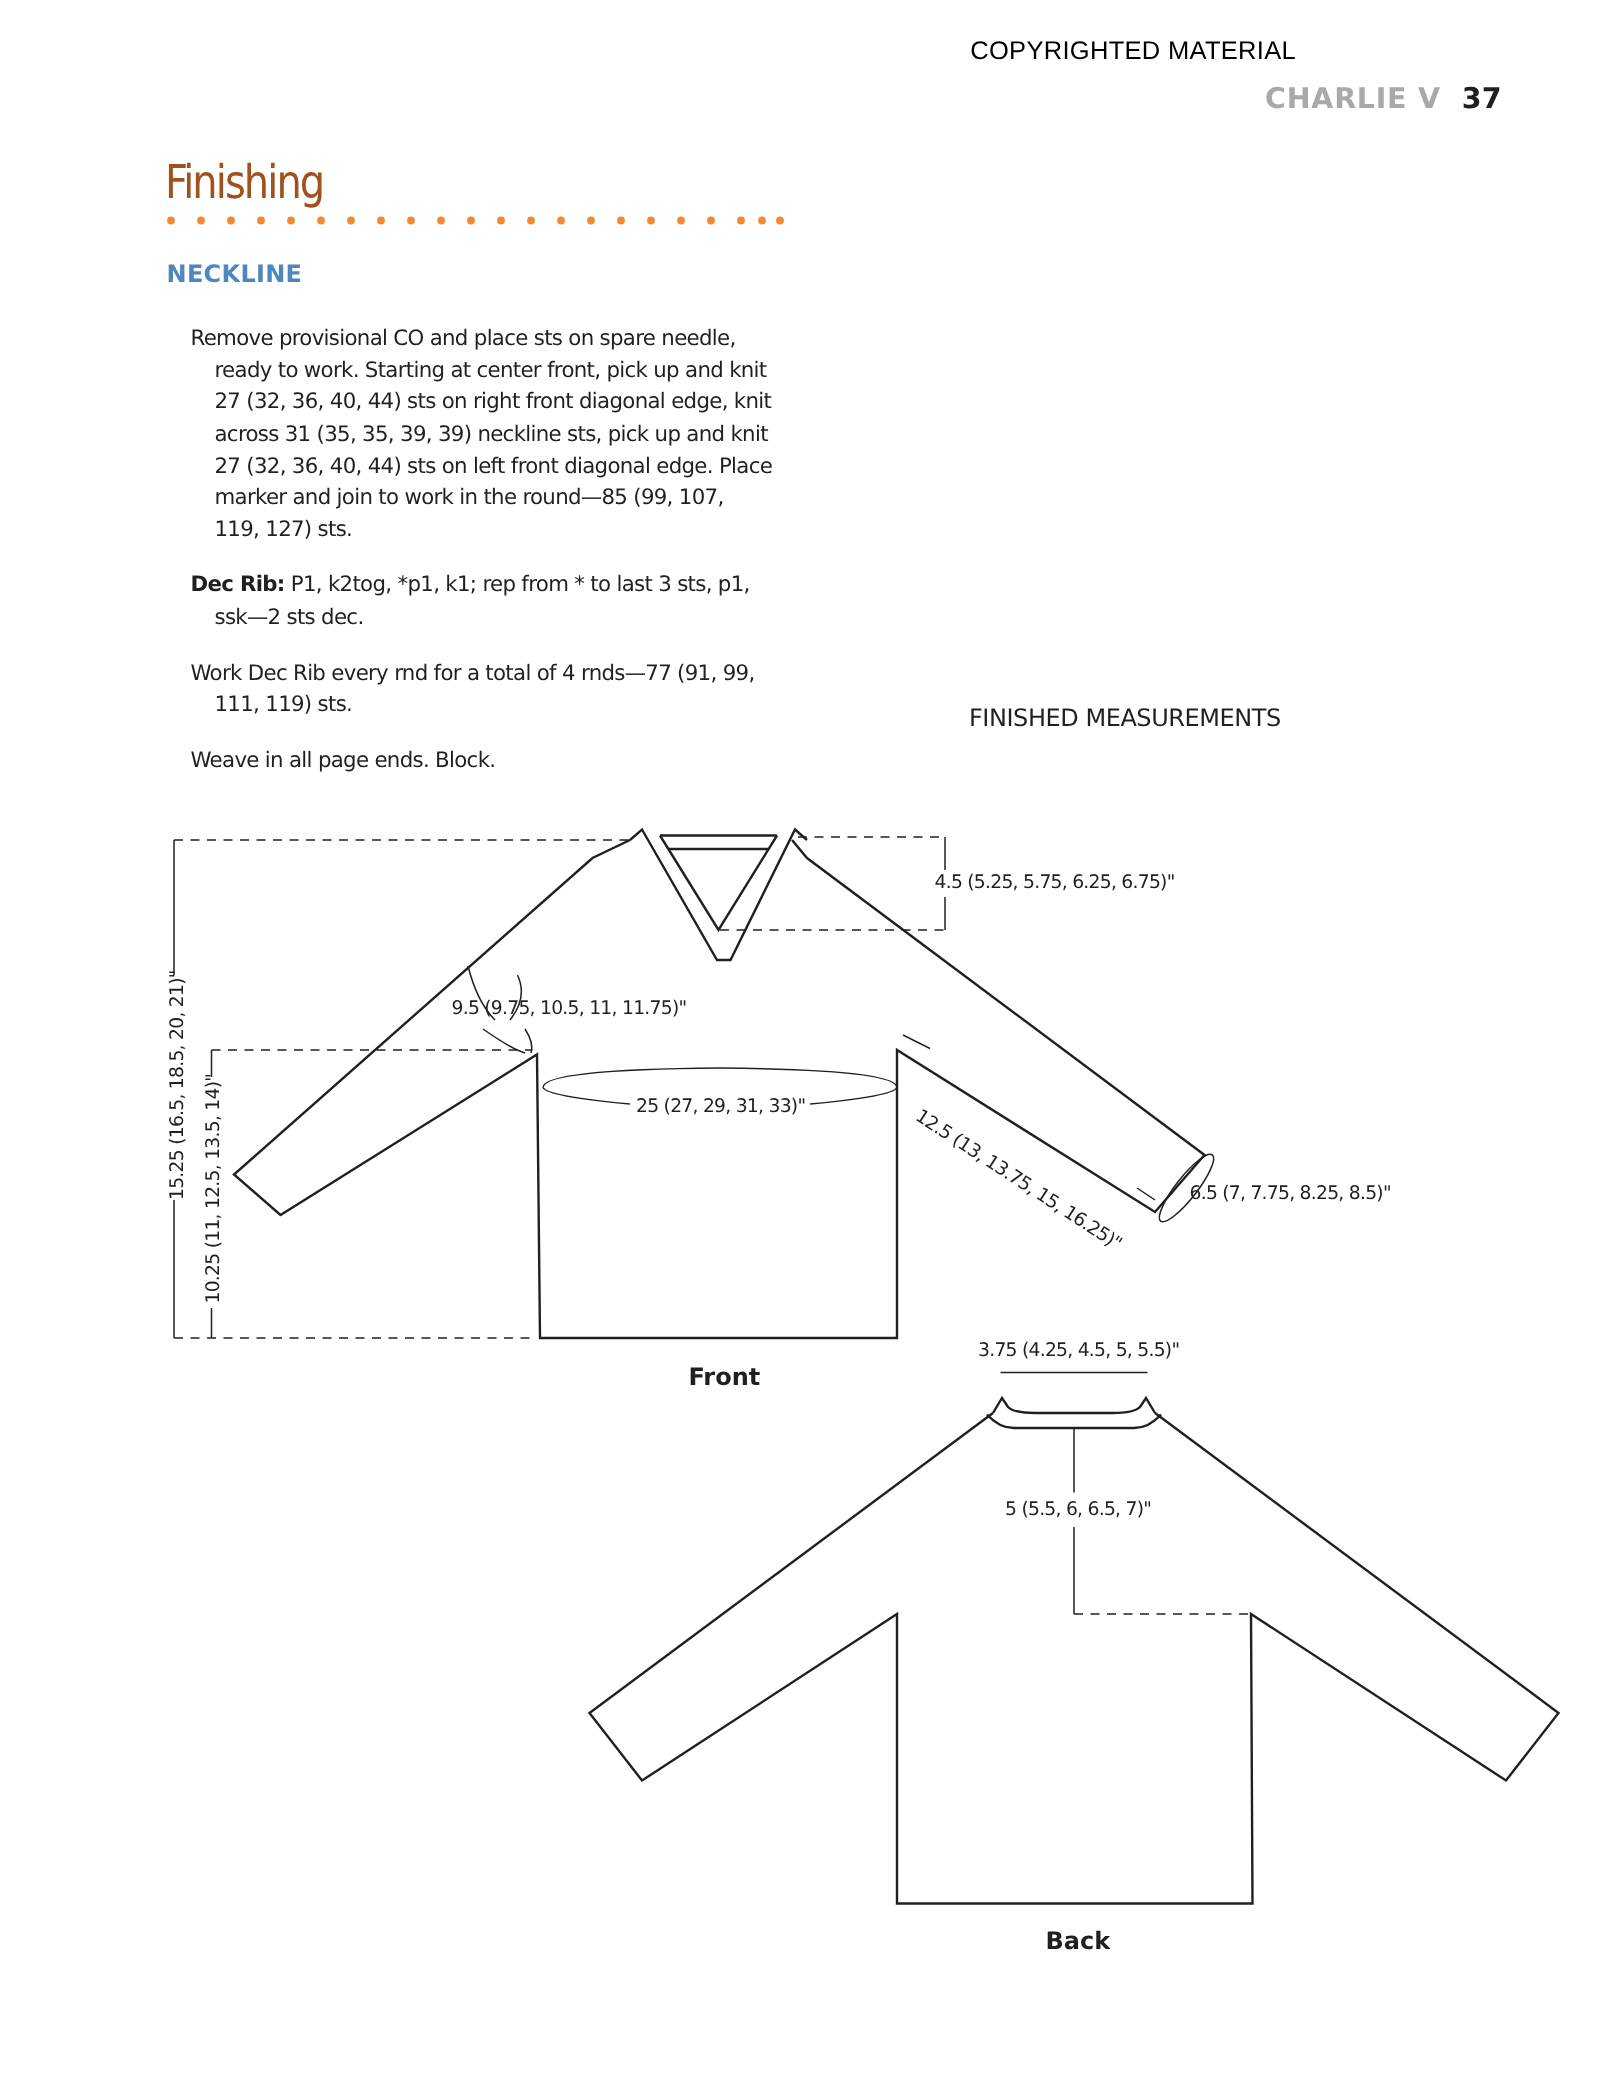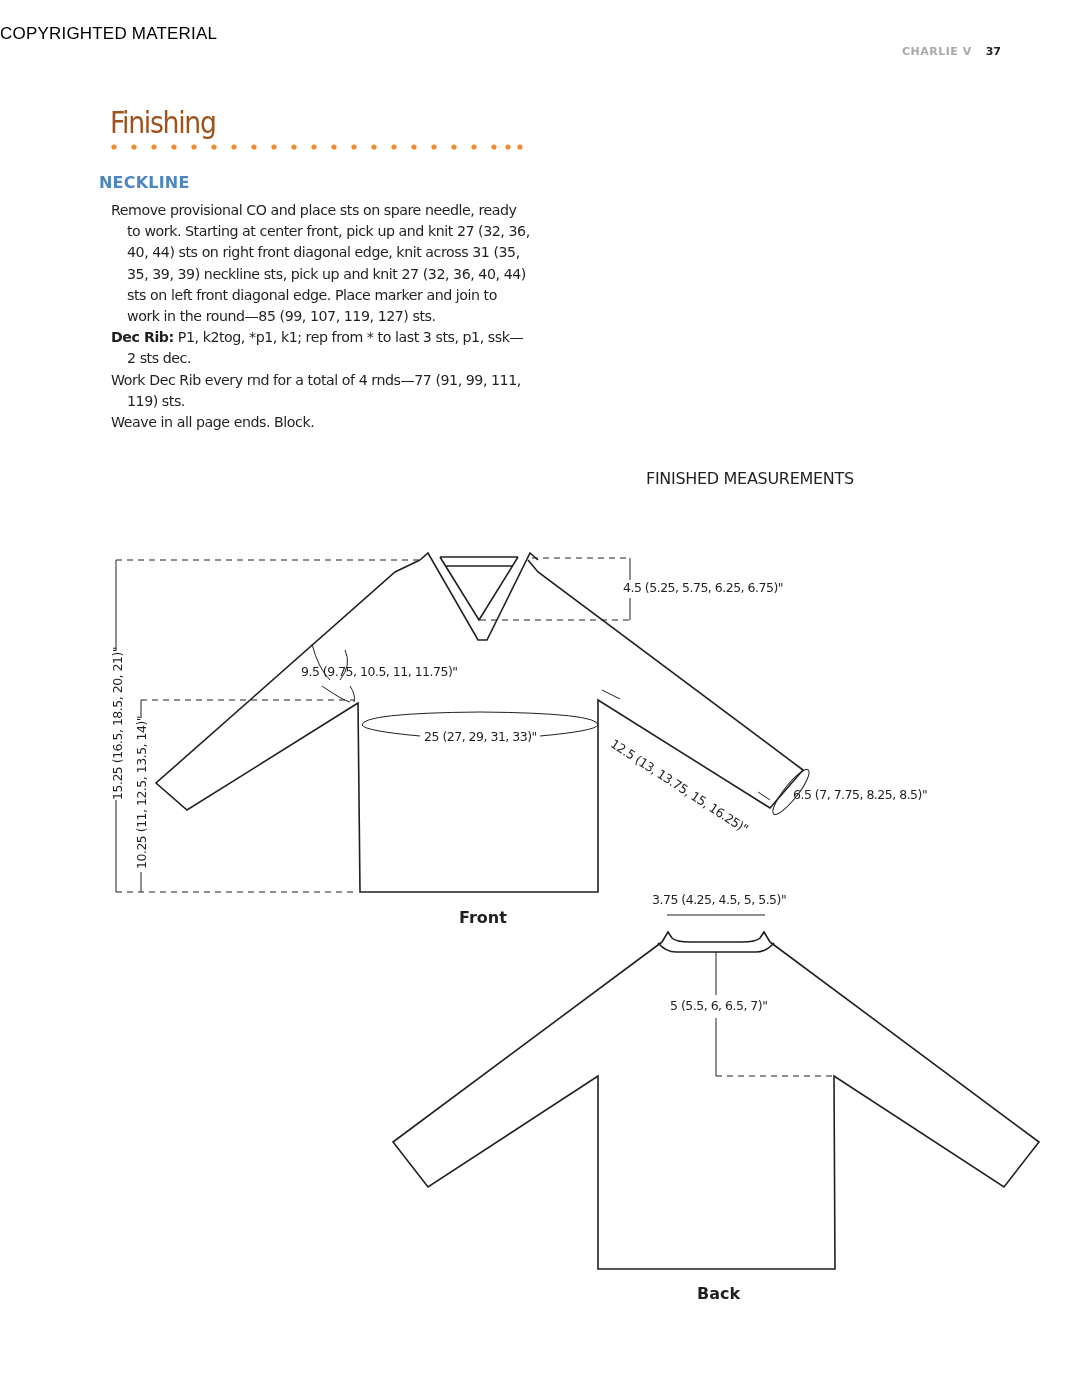--- a/index.html
+++ b/index.html
@@ -1,33 +1,33 @@
 <!DOCTYPE html>
 <html><head>
 <meta charset="utf-8">
 <style>
   html, body { margin: 0; padding: 0; background: #ffffff; }
   body { width: 1080px; height: 1397px; position: relative; overflow: hidden;
          font-family: "Liberation Sans", sans-serif; color: #231f20; }
-  .copyright { position: absolute; top: 24px; left: 0; width: 864px; text-align: left;
+  .copyright { position: absolute; top: 24px; left: 0; width: 864px; text-align: right;
                font-family: "Liberation Sans", sans-serif; font-size: 17px; color: #000; letter-spacing: 0.2px; }
-  .running-head { position: absolute; top: 45px; right: 79px; font-family: "DejaVu Sans", sans-serif;
-                  font-size: 11px; font-weight: bold; }
+  .running-head { position: absolute; top: 55px; right: 79px; font-family: "DejaVu Sans", sans-serif;
+                  font-size: 19px; font-weight: bold; }
   .running-head .pattern { color: #a7a9ac; letter-spacing: 0.5px; margin-right: 14px; }
   .running-head .pnum { color: #231f20; }
   .section-title { position: absolute; top: 104px; left: 110px; font-family: "DejaVu Sans", sans-serif;
                    font-size: 31px; color: #a0521d; font-weight: normal; letter-spacing: -1.5px;
                    transform: scaleX(0.86); transform-origin: left; }
   .dots { position: absolute; top: 143px; left: 110px; width: 420px; height: 8px; }
-  .subhead { position: absolute; top: 173px; left: 99px; font-family: "DejaVu Sans", sans-serif;
+  .subhead { position: absolute; top: 173px; left: 111px; font-family: "DejaVu Sans", sans-serif;
              font-size: 16px; font-weight: bold; color: #4f86bf; letter-spacing: 0.2px; }
   .body-text { position: absolute; top: 200px; left: 111px; width: 420px;
                font-family: "DejaVu Sans", sans-serif; font-size: 14.2px; line-height: 21.2px;
                letter-spacing: -0.45px; }
-  .para { padding-left: 16px; text-indent: -16px; margin: 0; }
+  .para { padding-left: 16px; text-indent: -16px; margin: 16px; }
   .para b { font-weight: bold; }
   .fm-title { position: absolute; top: 469px; left: 646px; font-family: "DejaVu Sans", sans-serif;
               font-size: 16px; font-weight: normal; letter-spacing: -0.3px; }
   svg.schem { position: absolute; left: 0; top: 0; }
   .lbl { position: absolute; font-family: "DejaVu Sans", sans-serif; font-size: 12.5px;
          letter-spacing: -0.5px; white-space: nowrap; background: transparent; }
   .caption { position: absolute; font-family: "DejaVu Sans", sans-serif; font-size: 16px; font-weight: bold; }
 </style>
 </head>
 <body>

